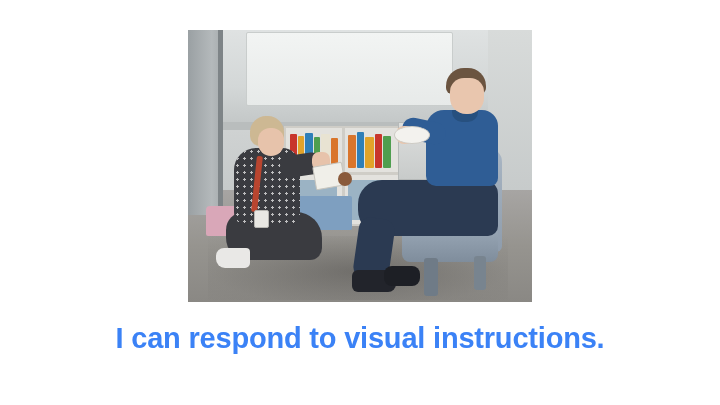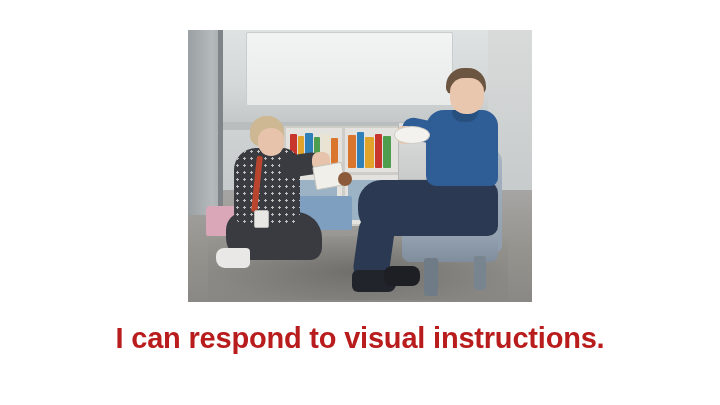--- a/index.html
+++ b/index.html
@@ -304,21 +304,21 @@
 
   
   .caption {
     position: absolute;
     left: 0;
     top: 322px;
     width: 720px;
     text-align: center;
     font-size: 29px;
     font-weight: bold;
-    color: #b91c1c;
+    color: #3b82f6;
     letter-spacing: -0.2px;
     font-family: "Liberation Sans", sans-serif;
   }
 </style>
 </head>
 <body>
 
 <div class="slide">
 
   <div class="photo-frame">

